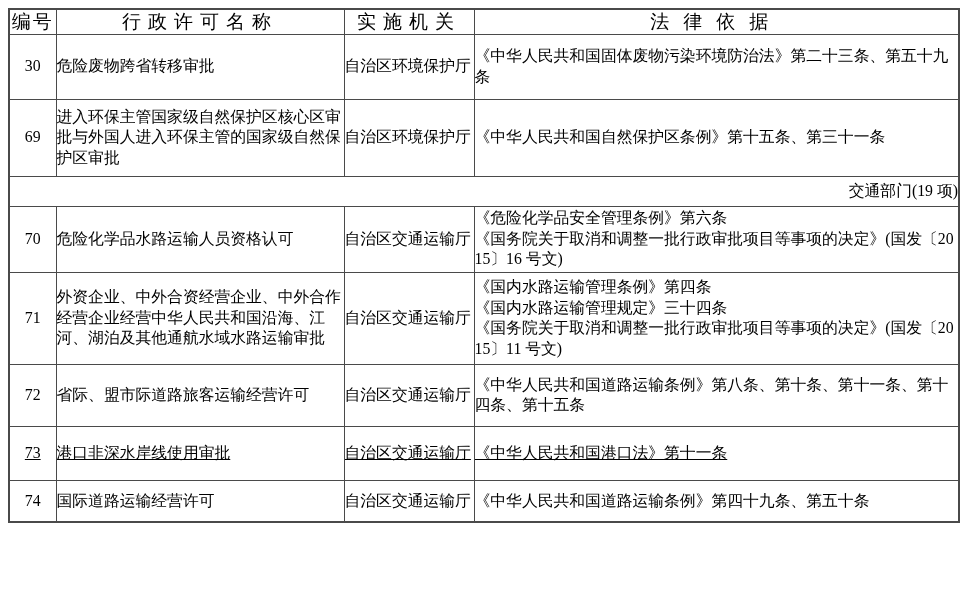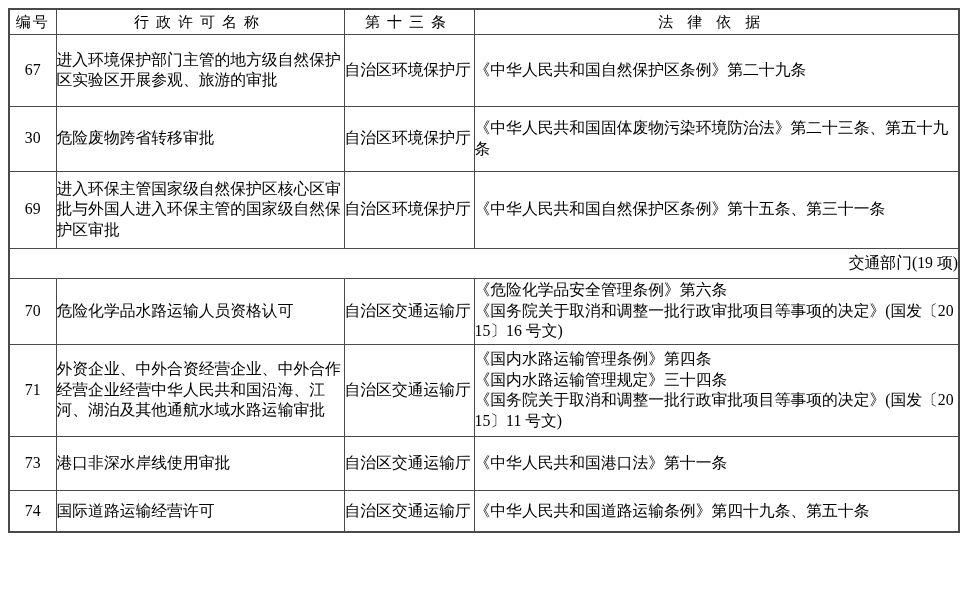--- a/index.html
+++ b/index.html
@@ -37,35 +37,35 @@
     font-size: 15.8px;
     line-height: 20.5px;
     font-weight: normal;
     padding: 0;
     overflow: hidden;
     word-break: break-all;
   }
 
   
   tr.hdr        { height: 25px; }
-  tr.hdr th     { text-align: center; font-size: 15px; line-height: 18px; white-space: nowrap; }
+  tr.hdr th     { text-align: center; font-size: 19px; line-height: 18px; white-space: nowrap; }
   th.h-id       { letter-spacing: 2px;  padding-left: 2px; }
   th.h-name     { letter-spacing: 7px;  padding-left: 7px; }
   th.h-agency   { letter-spacing: 7px;  padding-left: 7px; }
   th.h-legal    { letter-spacing: 14px; padding-left: 14px; margin-left: 7px; }
 
   
   tr.r67 { height: 72px; }
   tr.r68 { height: 65px; }
   tr.r69 { height: 77px; }
   tr.sec { height: 30px; }
   tr.r70 { height: 66px; }
   tr.r71 { height: 92px; }
   tr.r72 { height: 62px; }
-  tr.r73 { height: 54px; }
+  tr.r73 { height: 54px; text-decoration: underline; }
   tr.r74 { height: 42px; }
 
   td.id     { text-align: center; }
   td.name   { text-align: left; padding: 2px 6px 2px 7px; }
   td.agency { text-align: left; padding: 2px 4px 2px 7px; }
   td.legal  { text-align: left; padding: 2px 4px 2px 5px; white-space: pre-line; line-height: 20px; }
   td.section-cell {
     text-align: right;
     padding-left: 7px;
   }
@@ -79,30 +79,24 @@
       <col class="c-id">
         <col class="c-name">
         <col class="c-agency">
         <col class="c-legal">
     </colgroup>
 
     <tbody>
         <tr class="hdr">
       <th class="h-id">编号</th>
       <th class="h-name">行政许可名称</th>
-      <th class="h-agency">第十三条</th>
+      <th class="h-agency">实施机关</th>
       <th class="h-legal">法律依据</th>
     </tr>
 
-    <tr class="r67">
-      <td class="id">67</td>
-      <td class="name">进入环境保护部门主管的地方级自然保护区实验区开展参观、旅游的审批</td>
-      <td class="agency">自治区环境保护厅</td>
-      <td class="legal">《中华人民共和国自然保护区条例》第二十九条</td>
-    </tr>
 
     <tr class="r68">
       <td class="id">30</td>
       <td class="name">危险废物跨省转移审批</td>
       <td class="agency">自治区环境保护厅</td>
       <td class="legal">《中华人民共和国固体废物污染环境防治法》第二十三条、第五十九条</td>
     </tr>
 
     <tr class="r69">
       <td class="id">69</td>
@@ -125,20 +119,26 @@
 
     <tr class="r71">
       <td class="id">71</td>
       <td class="name">外资企业、中外合资经营企业、中外合作经营企业经营中华人民共和国沿海、江河、湖泊及其他通航水域水路运输审批</td>
       <td class="agency">自治区交通运输厅</td>
       <td class="legal">《国内水路运输管理条例》第四条
 《国内水路运输管理规定》三十四条
 《国务院关于取消和调整一批行政审批项目等事项的决定》(国发〔2015〕11 号文)</td>
     </tr>
 
+    <tr class="r72">
+      <td class="id">72</td>
+      <td class="name">省际、盟市际道路旅客运输经营许可</td>
+      <td class="agency">自治区交通运输厅</td>
+      <td class="legal">《中华人民共和国道路运输条例》第八条、第十条、第十一条、第十四条、第十五条</td>
+    </tr>
 
     <tr class="r73">
       <td class="id">73</td>
       <td class="name">港口非深水岸线使用审批</td>
       <td class="agency">自治区交通运输厅</td>
       <td class="legal">《中华人民共和国港口法》第十一条</td>
     </tr>
 
     <tr class="r74">
       <td class="id">74</td>

